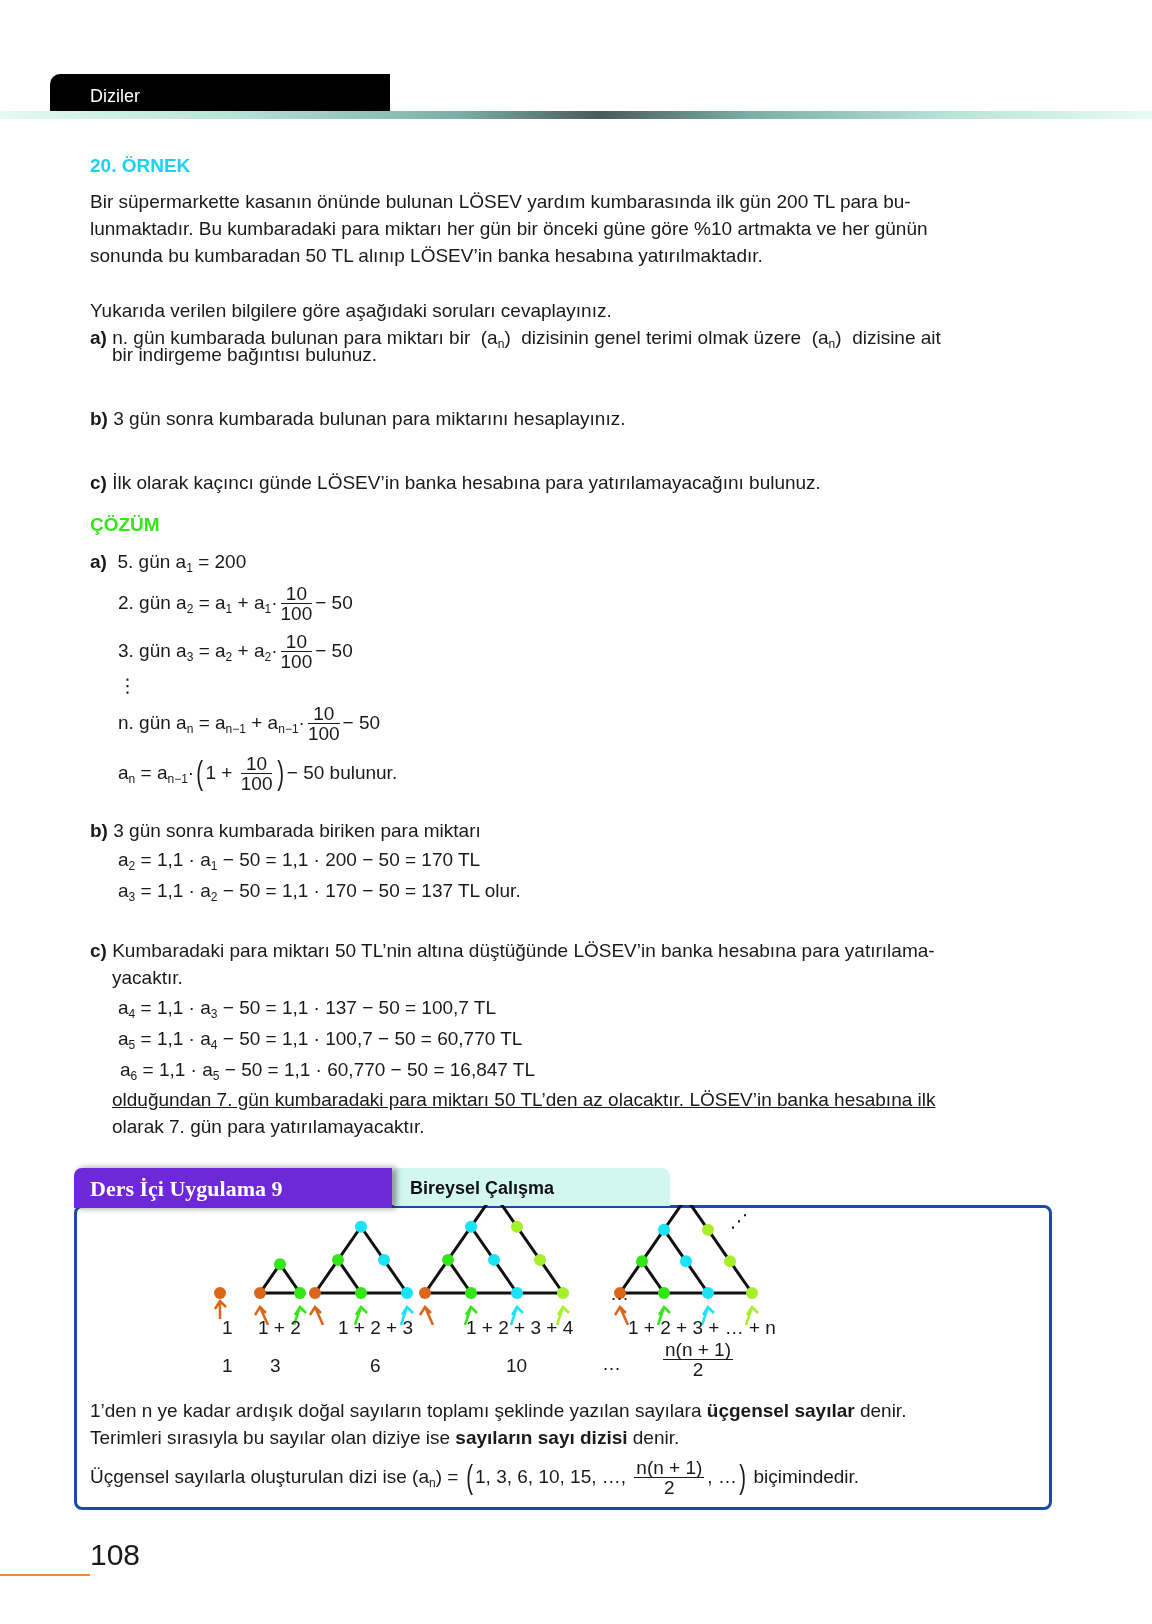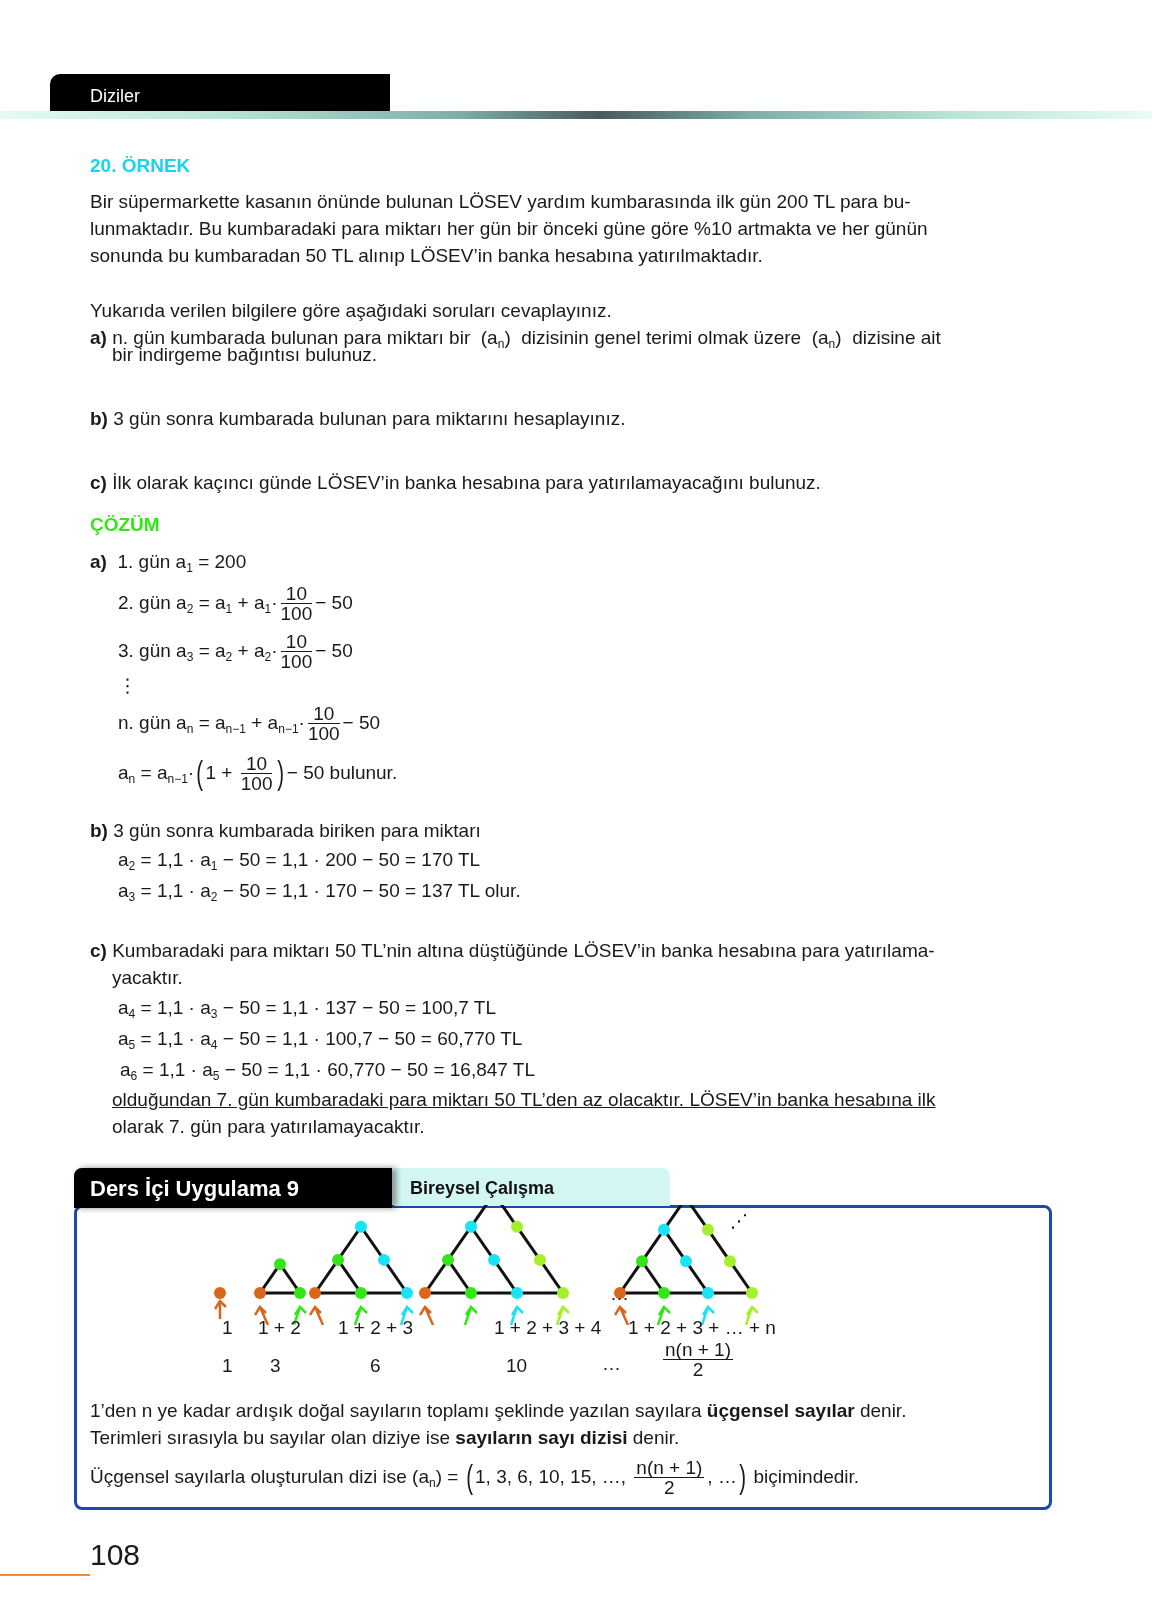--- a/index.html
+++ b/index.html
@@ -16,21 +16,21 @@
   .title-cyan { color: #19d3f0; font-weight: bold; font-size: 19px; }
   .title-green { color: #33e617; font-weight: bold; font-size: 19px; }
   b.lbl { font-weight: bold; }
   sub { font-size: 12px; vertical-align: -4px; }
   .frac { display: inline-block; vertical-align: middle; text-align: center; line-height: 19px; margin: 0 3px; }
   .frac .num { display: block; border-bottom: 1.5px solid #1a1a1a; padding: 0 2px; }
   .frac .den { display: block; }
   .paren-big { font-size: 34px; font-weight: 200; vertical-align: -5px; display: inline-block; transform: scaleX(0.6); }
 
   .box { position: absolute; left: 74px; top: 1205px; width: 978px; height: 305px; border: 3px solid #1b4aa8; border-radius: 8px; }
-  .box-tab-dark { position: absolute; left: 74px; top: 1168px; width: 318px; height: 40px; background: #000000; border-radius: 8px 0 0 0; box-shadow: 4px 0 6px rgba(0,0,0,0.45); }
+  .box-tab-dark { position: absolute; left: 74px; top: 1168px; width: 318px; height: 40px; background: #6d28d9; border-radius: 8px 0 0 0; box-shadow: 4px 0 6px rgba(0,0,0,0.45); font-family: Liberation Serif, serif; }
   .box-tab-dark span { position: absolute; left: 16px; top: 8px; font-size: 22px; font-weight: bold; color: #ffffff; }
   .box-tab-light { position: absolute; left: 394px; top: 1168px; width: 276px; height: 38px; background: #d2f7f3; border-radius: 0 8px 0 0; padding-left: 8px; }
   .box-tab-light span { position: absolute; left: 16px; top: 10px; font-size: 18px; font-weight: bold; color: #111; }
 
   .page-num { position: absolute; left: 90px; top: 1538px; font-size: 30px; color: #1a1a1a; }
   .page-line { position: absolute; left: 0; top: 1574px; width: 90px; height: 2px; background: #f08a3a; }
 </style>
 </head>
 <body>
 
@@ -61,21 +61,21 @@
 </div>
 <div class="abs txt" style="left:90px; top:459px;margin-top:10px;">
   <b class="lbl">c)</b>
   <span>İlk olarak kaçıncı günde LÖSEV’in banka hesabına para yatırılamayacağını bulunuz.</span>
 </div>
 
 <div class="abs title-green" style="left:90px; top:514px;">ÇÖZÜM</div>
 
 <div class="abs txt" style="left:90px; top:548px;">
   <b class="lbl">a)</b>&nbsp;
-  <span>1. gün</span>&nbsp;a<sub>1</sub>&nbsp;<span>= 200</span>
+  <span>5. gün</span>&nbsp;a<sub>1</sub>&nbsp;<span>= 200</span>
 </div>
 
 <div class="abs txt" style="left:118px; top:584px;">
   <span>2. gün</span>&nbsp;a<sub>2</sub> = a<sub>1</sub> + a<sub>1</sub>·<span class="frac"><span class="num">10</span><span class="den">100</span></span><span>− 50</span>
 </div>
 
 <div class="abs txt" style="left:118px; top:632px;">
   <span>3. gün</span>&nbsp;a<sub>3</sub> = a<sub>2</sub> + a<sub>2</sub>·<span class="frac"><span class="num">10</span><span class="den">100</span></span><span>− 50</span>
 </div>
 
@@ -182,21 +182,21 @@
       <path d="M428 120 L420 102 M415 110 L420 102 L426 108" stroke="#d9661a"></path>
       <path d="M458 120 L464 102 M459 110 L464 102 L470 108" stroke="#33e617"></path>
       <path d="M502 120 L508 102 M503 110 L508 102 L514 108" stroke="#19e3f5"></path>
       <path d="M546 120 L552 102 M547 110 L552 102 L558 108" stroke="#a6f02a"></path>
     </g>
 </svg>
 
 <div class="abs txt" style="left:222px; top:1314px;">1</div>
 <div class="abs txt" style="left:258px; top:1314px;">1 + 2</div>
 <div class="abs txt" style="left:338px; top:1314px;">1 + 2 + 3</div>
-<div class="abs txt" style="left:466px; top:1314px;margin-left:28px;">1 + 2 + 3 + 4</div>
+<div class="abs txt" style="left:466px; top:1314px;">1 + 2 + 3 + 4</div>
 <div class="abs txt" style="left:628px; top:1314px;">1 + 2 + 3 + … + n</div>
 <div class="abs txt" style="left:610px; top:1280px;">…</div>
 
 <div class="abs txt" style="left:222px; top:1352px;">1</div>
 <div class="abs txt" style="left:270px; top:1352px;">3</div>
 <div class="abs txt" style="left:370px; top:1352px;">6</div>
 <div class="abs txt" style="left:506px; top:1352px;">10</div>
 <div class="abs txt" style="left:602px; top:1350px;">…</div>
 <div class="abs txt" style="left:660px; top:1340px;">
   <span class="frac"><span class="num">n(n + 1)</span><span class="den">2</span></span>

